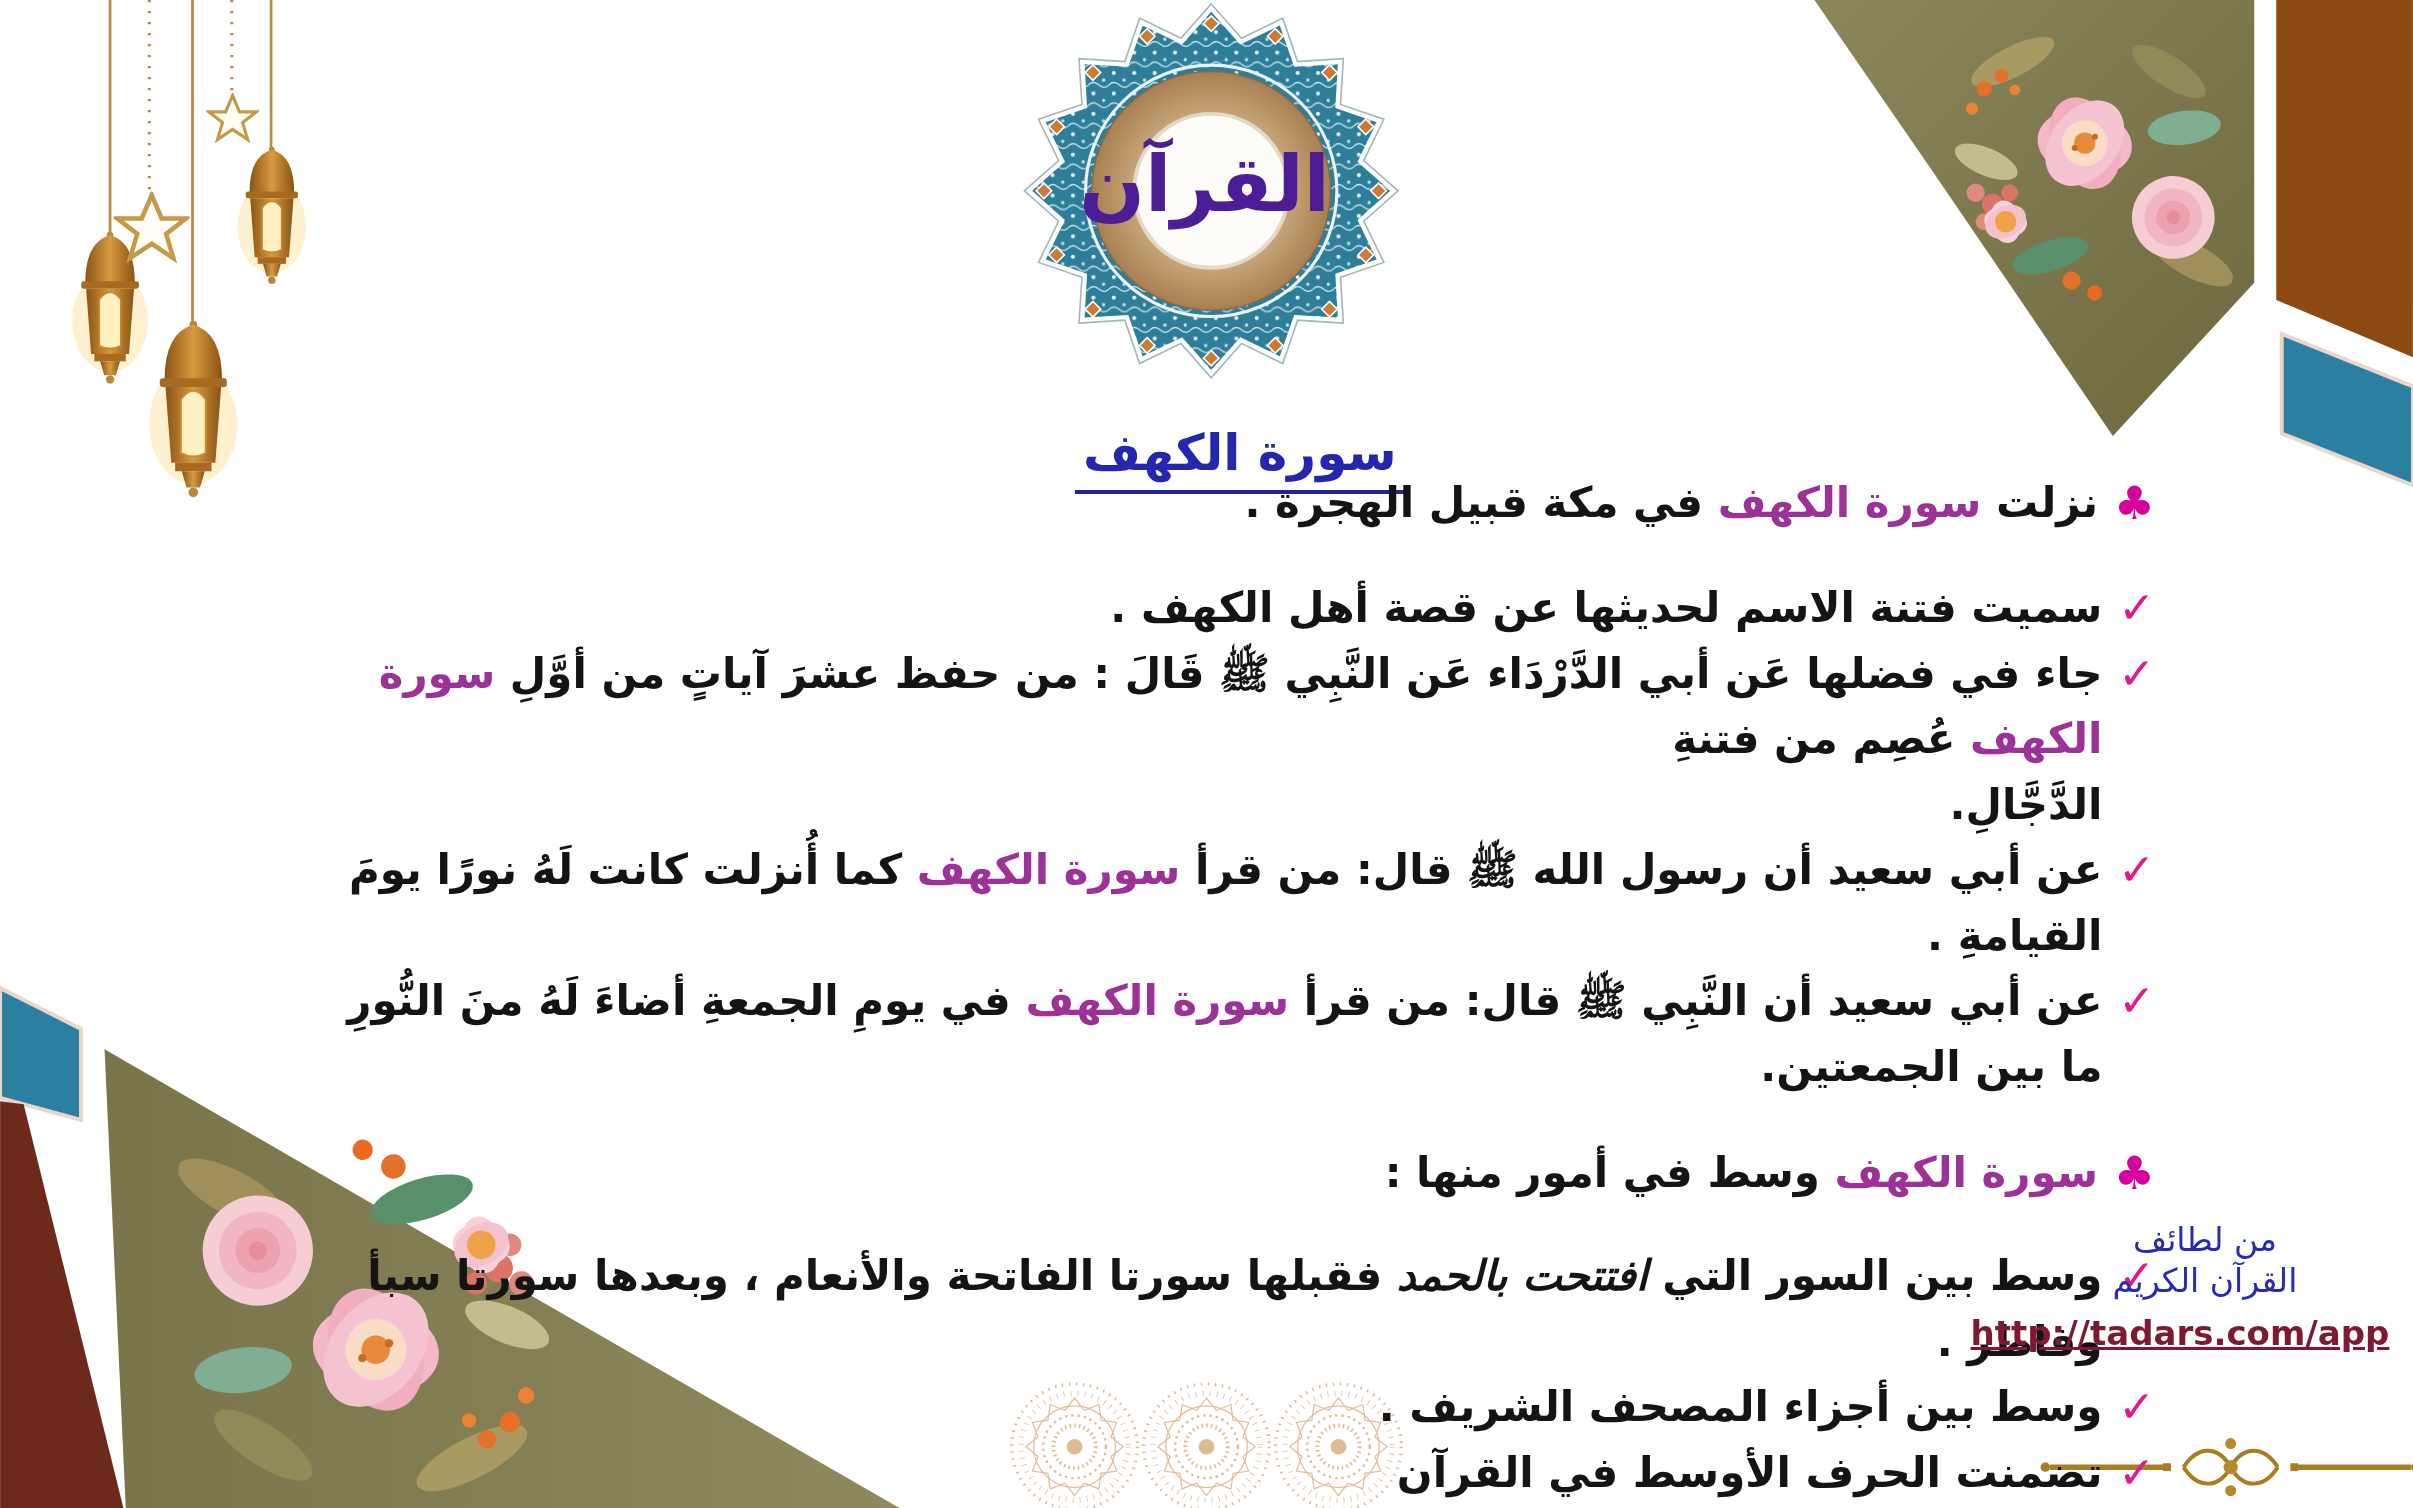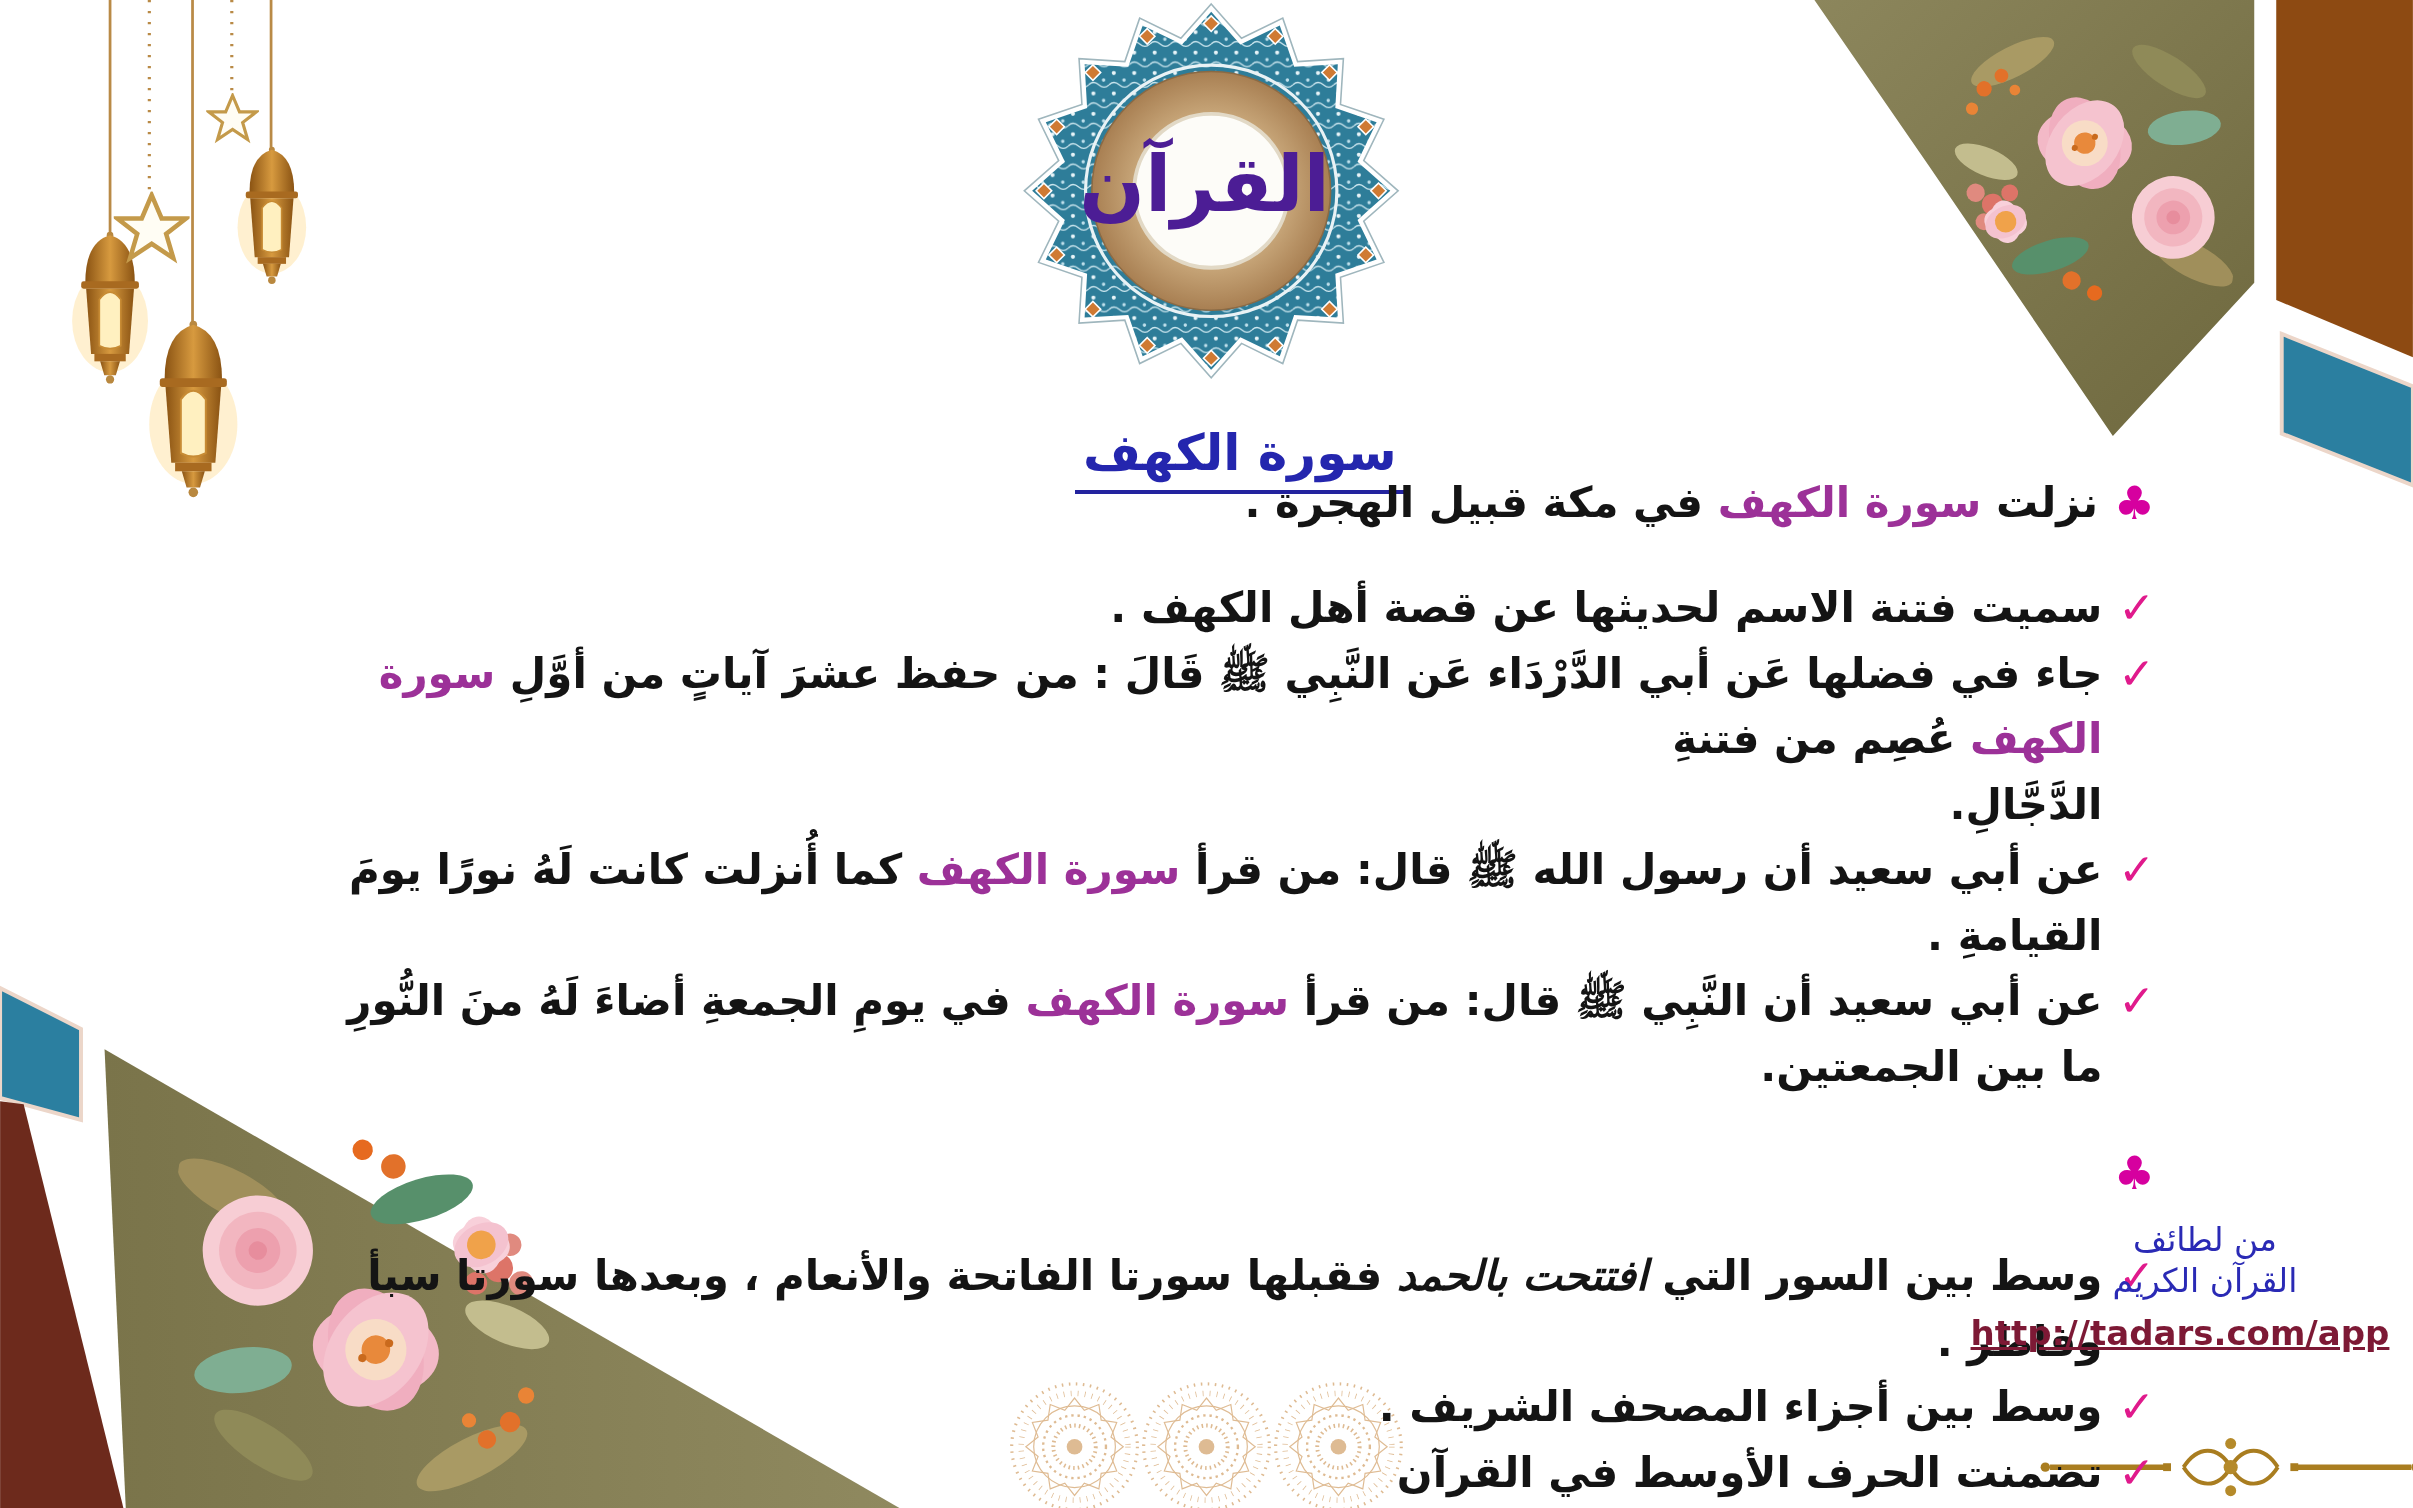--- a/index.html
+++ b/index.html
@@ -266,20 +266,23 @@
   </div>
   <div class="li">
     <span class="mark">✓</span>
     <span class="txt">
       <span>عن أبي سعيد أن النَّبِي ﷺ قال: من قرأ </span><span class="hl">سورة الكهف</span><span> في يومِ الجمعةِ أضاءَ لَهُ منَ النُّورِ ما بين الجمعتين.</span>
     </span>
   </div>
 
   <div class="li gap-before">
     <span class="club">♣</span>
+    <span class="txt">
+      <span class="hl">سورة الكهف</span><span> وسط في أمور منها :</span>
+    </span>
   </div>
 
   <div class="li gap-before-sm">
     <span class="mark">✓</span>
     <span class="txt">
       <span>وسط بين السور التي </span><span class="it">افتتحت بالحمد</span><span> فقبلها سورتا الفاتحة والأنعام ، وبعدها سورتا سبأ وفاطر .</span>
     </span>
   </div>
   <div class="li">
     <span class="mark">✓</span>

